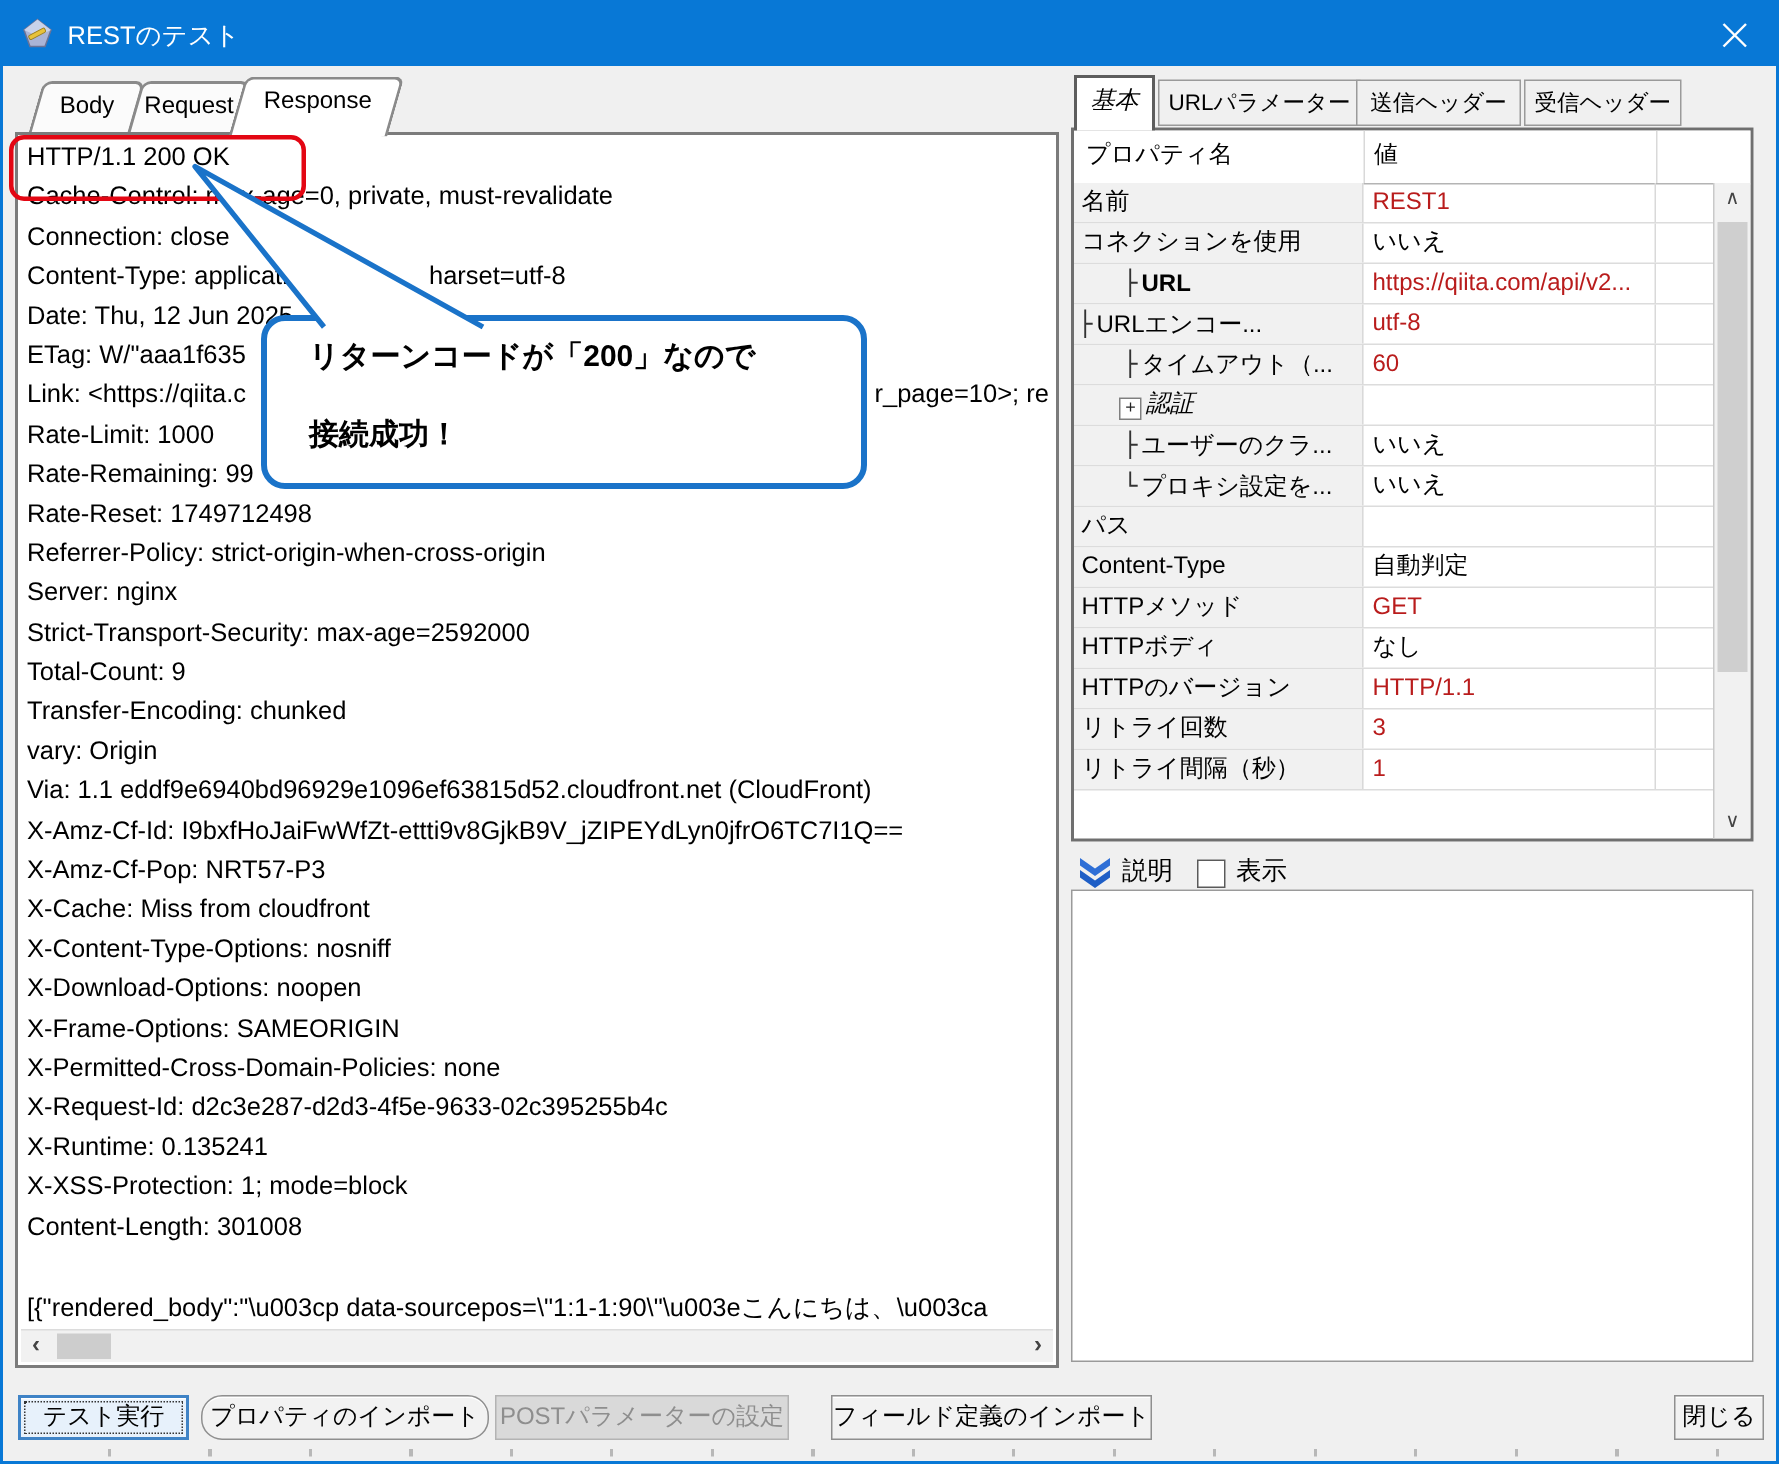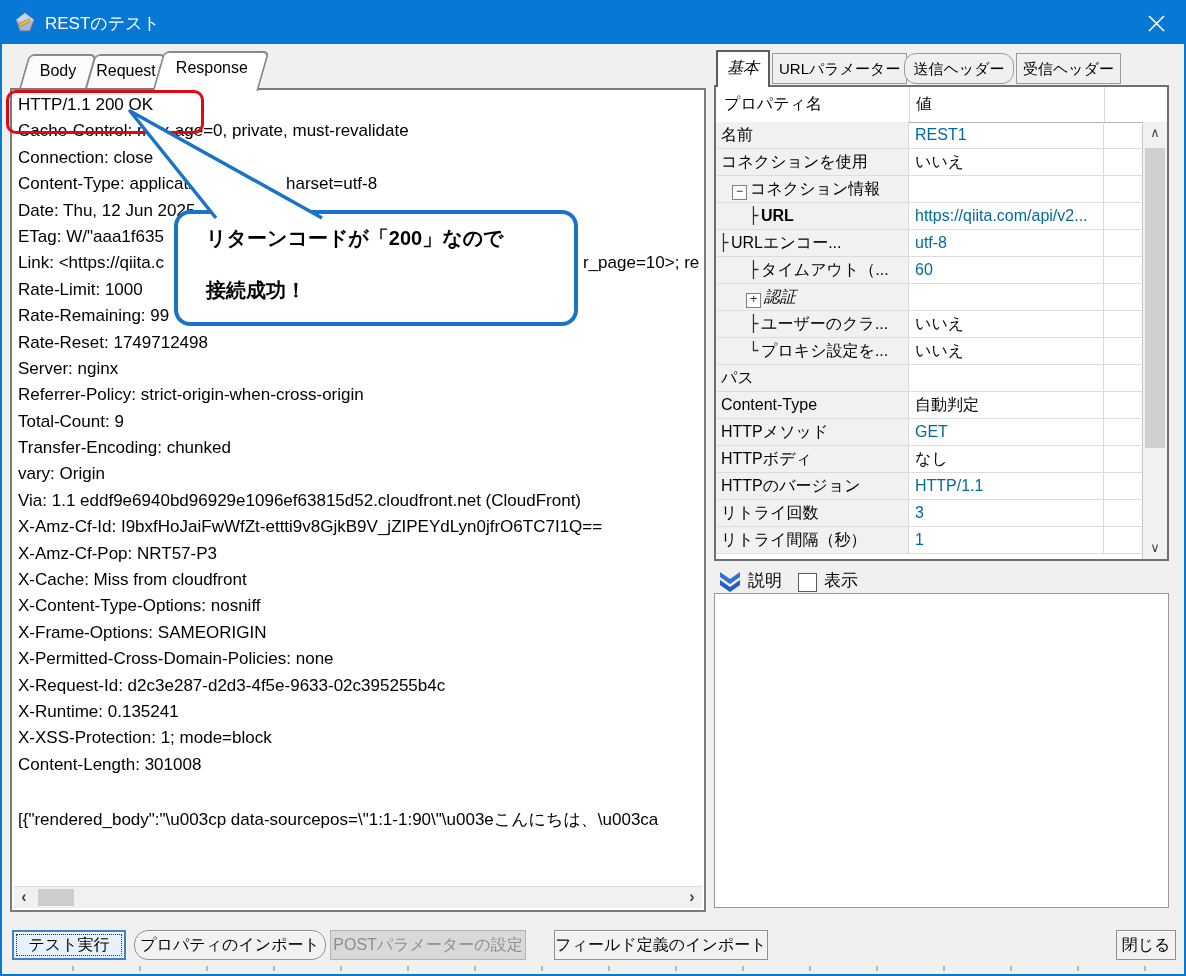--- a/index.html
+++ b/index.html
@@ -51,39 +51,39 @@
   .callout-text .cl2{margin-top:28px;line-height:24px;}
   
   .right-panel{position:absolute;left:712px;top:0;width:455px;height:868px;}
   .rtab{position:absolute;top:9px;height:31px;background:#f0f0f0;border:1px solid #9a9a9a;
     box-sizing:border-box;text-align:center;font-size:15px;z-index:1;}
   .rtab .lbl{display:block;line-height:29px;white-space:nowrap;padding:0 6px;}
   .rtab.active{top:6px;height:37px;background:#fff;border:2px solid #5d5d5d;border-bottom:none;z-index:3;}
   .rtab.active .lbl{line-height:32px;font-size:16px;font-style:italic;}
   #rtab0{left:2px;min-width:54px;}
   #rtab1{left:58px;min-width:130px;}
-  #rtab2{left:190px;min-width:110px;border-radius:12px;}
+  #rtab2{left:190px;min-width:110px;}
   #rtab3{left:302px;min-width:98px;}
   .prop-table{position:absolute;left:0;top:41px;width:455px;height:476px;background:#fff;
     border:2px solid #6f6f6f;box-sizing:border-box;z-index:2;overflow:hidden;}
   .pt-header{position:absolute;left:0;top:0;right:0;height:35px;background:#fff;
     border-bottom:1px solid #b4b4b4;}
   .pt-header .hname{position:absolute;left:8px;top:0;line-height:34px;font-size:16px;}
   .pt-header .hval{position:absolute;left:200px;top:0;line-height:34px;font-size:16px;}
   .pt-hsep1{position:absolute;left:193px;top:0;bottom:0;width:1px;background:#d9d9d9;}
   .pt-hsep2{position:absolute;left:388px;top:0;bottom:0;width:1px;background:#d9d9d9;}
   .pt-rows{position:absolute;left:0;top:35px;right:24px;bottom:0;}
   .grow{position:relative;height:27px;border-bottom:1px solid #dcdcdc;box-sizing:border-box;}
   .gname{position:absolute;left:0;top:0;bottom:0;width:193px;background:#f1f1f1;
     border-right:1px solid #d9d9d9;font-size:16px;line-height:26px;white-space:nowrap;
     overflow:hidden;box-sizing:border-box;}
   .gval{position:absolute;left:194px;top:0;bottom:0;width:194px;border-right:1px solid #d9d9d9;
     font-size:16px;line-height:26px;padding-left:5px;white-space:nowrap;overflow:hidden;
     box-sizing:border-box;}
-  .gval.latin{color:#0369a1;}
+  .gval.latin{color:#b91c1c;}
   .gnarrow{position:absolute;left:389px;top:0;bottom:0;right:0;}
   .tree-glyph{display:inline-block;font-family:"DejaVu Sans","Liberation Sans",sans-serif;
     color:#333;width:15px;text-align:center;}
   .pmbox{display:inline-block;width:13px;height:13px;border:1px solid #7f7f7f;background:#fff;
     font-size:12px;line-height:11px;text-align:center;vertical-align:-1px;margin-right:3px;color:#222;}
   .gname .nm.bold{font-weight:bold;}
   
   .vscroll{position:absolute;right:0;top:35px;bottom:0;width:24px;background:#f1f1f1;
     border-left:1px solid #c9c9c9;}
   .vs-arrow{position:absolute;left:0;width:24px;height:22px;color:#444;font-size:13px;
@@ -149,30 +149,32 @@
           <div class="rl">HTTP/1.1 200 OK</div>
           <div class="rl">Cache-Control: max-age=0, private, must-revalidate</div>
           <div class="rl">Connection: close</div>
           <div class="rl"><span class="part" style="left: 0px;">Content-Type: applicatio</span><span class="part" style="left: 268px;">harset=utf-8</span></div>
           <div class="rl">Date: Thu, 12 Jun 2025</div>
           <div class="rl">ETag: W/"aaa1f635</div>
           <div class="rl"><span class="part" style="left: 0px;">Link: &lt;https://qiita.c</span><span class="part" style="left: 565px;">r_page=10&gt;; re</span></div>
           <div class="rl">Rate-Limit: 1000</div>
           <div class="rl">Rate-Remaining: 99</div>
           <div class="rl">Rate-Reset: 1749712498</div>
+          <div class="rl">Referrer-Policy: strict-origin-when-cross-origin</div>
           <div class="rl">Server: nginx</div>
-          <div class="rl">Referrer-Policy: strict-origin-when-cross-origin</div>
+          <div class="rl">Strict-Transport-Security: max-age=2592000</div>
           <div class="rl">Total-Count: 9</div>
           <div class="rl">Transfer-Encoding: chunked</div>
           <div class="rl">vary: Origin</div>
           <div class="rl">Via: 1.1 eddf9e6940bd96929e1096ef63815d52.cloudfront.net (CloudFront)</div>
           <div class="rl">X-Amz-Cf-Id: I9bxfHoJaiFwWfZt-ettti9v8GjkB9V_jZIPEYdLyn0jfrO6TC7I1Q==</div>
           <div class="rl">X-Amz-Cf-Pop: NRT57-P3</div>
           <div class="rl">X-Cache: Miss from cloudfront</div>
           <div class="rl">X-Content-Type-Options: nosniff</div>
+          <div class="rl">X-Download-Options: noopen</div>
           <div class="rl">X-Frame-Options: SAMEORIGIN</div>
           <div class="rl">X-Permitted-Cross-Domain-Policies: none</div>
           <div class="rl">X-Request-Id: d2c3e287-d2d3-4f5e-9633-02c395255b4c</div>
           <div class="rl">X-Runtime: 0.135241</div>
           <div class="rl">X-XSS-Protection: 1; mode=block</div>
           <div class="rl">Content-Length: 301008</div>
           <div class="rl"></div>
           <div class="rl">[{"rendered_body":"\u003cp data-sourcepos=\"1:1-1:90\"\u003eこんにちは、\u003ca</div>
         </div>
       <div class="hscroll">
@@ -218,25 +220,20 @@
               <div class="gname" style="padding-left: 5px;"><span class="nm">名前</span></div>
               <div class="gval latin">REST1</div>
               <div class="gnarrow"></div>
             </div>
             <div class="grow">
               <div class="gname" style="padding-left: 5px;"><span class="nm">コネクションを使用</span></div>
               <div class="gval">いいえ</div>
               <div class="gnarrow"></div>
             </div>
             <div class="grow">
-              <div class="gname" style="padding-left: 16px;"><span class="pmbox">−</span><span class="nm">コネクション情報</span></div>
-              <div class="gval"></div>
-              <div class="gnarrow"></div>
-            </div>
-            <div class="grow">
               <div class="gname" style="padding-left: 30px;"><span class="tree-glyph">├</span><span class="nm bold">URL</span></div>
               <div class="gval latin">https://qiita.com/api/v2...</div>
               <div class="gnarrow"></div>
             </div>
             <div class="grow">
               <div class="gname" style=""><span class="tree-glyph">├</span><span class="nm">URLエンコー...</span></div>
               <div class="gval latin">utf-8</div>
               <div class="gnarrow"></div>
             </div>
             <div class="grow">

